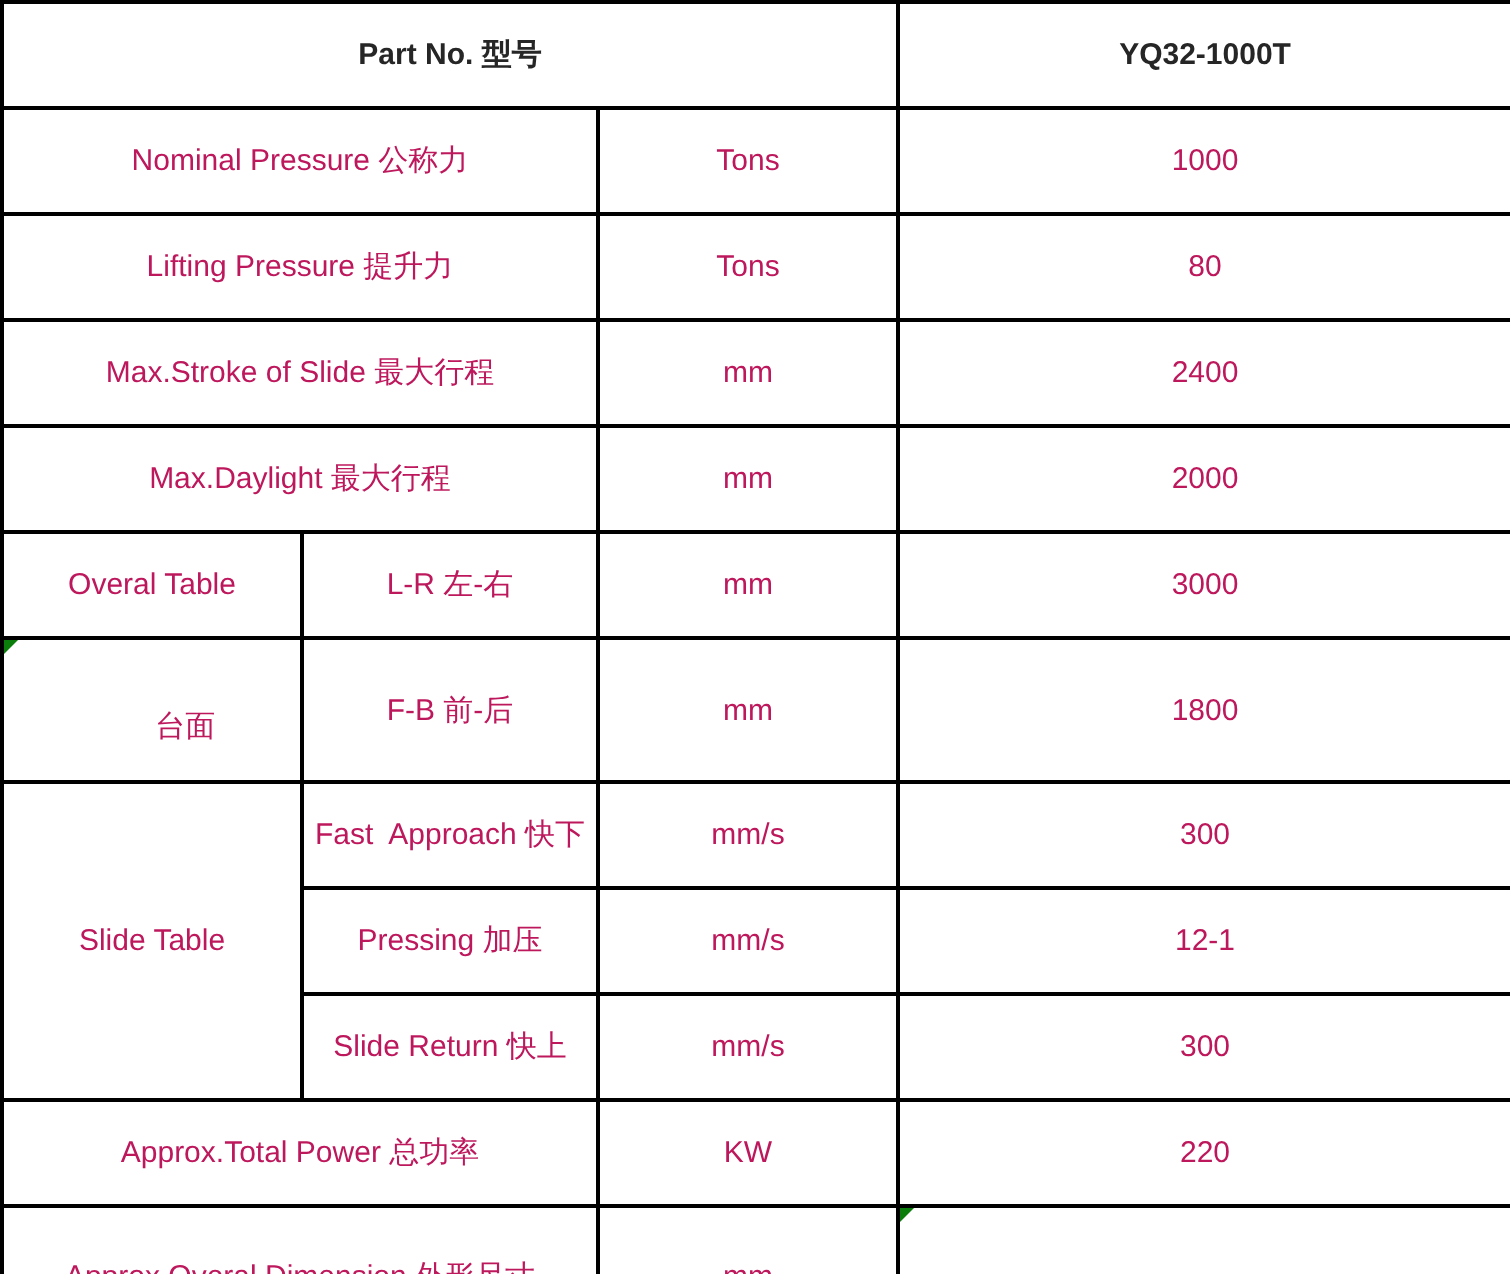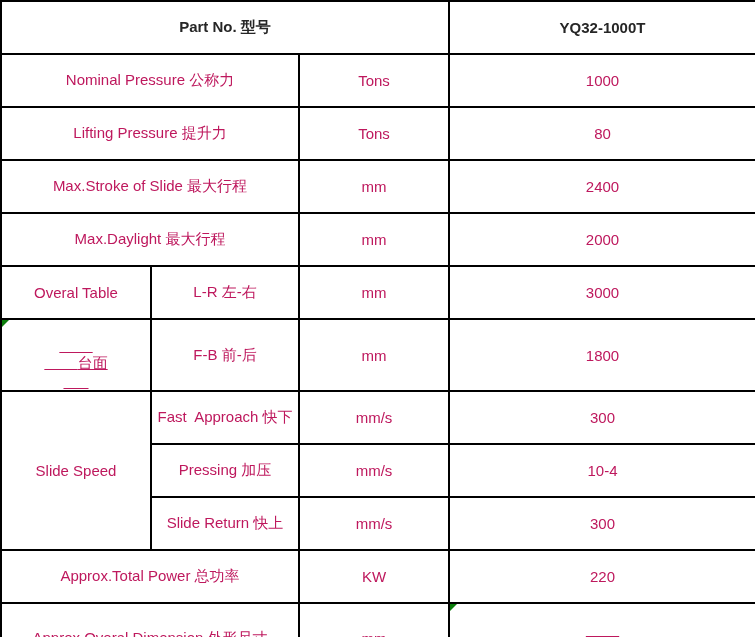--- a/index.html
+++ b/index.html
@@ -30,21 +30,21 @@
     padding: 0 4px;
     box-sizing: border-box;
     background: #ffffff;
   }
   table.spec th {
     font-weight: 700;
     color: #262626;
     margin-top: 16px;
   }
   table.spec tr { height: 53px; }
-  td.rel { position: relative; text-decoration: underline; }
+  td.rel { position: relative; }
   .flag {
     position: absolute;
     top: 0;
     left: 0;
     width: 0;
     height: 0;
     border-top: 7px solid #0b7d0b;
     border-right: 7px solid transparent;
   }
 </style>
@@ -101,30 +101,30 @@
       <td class="rel">
         <span class="flag"></span>
         <span>台面</span>
       </td>
       <td>F-B 前-后</td>
       <td>mm</td>
       <td>1800</td>
     </tr>
 
     <tr>
-      <td rowspan="3">Slide Speed</td>
+      <td rowspan="3">Slide Table</td>
       <td>Fast  Approach 快下</td>
       <td>mm/s</td>
       <td>300</td>
     </tr>
 
     <tr>
       <td>Pressing 加压</td>
       <td>mm/s</td>
-      <td>10-4</td>
+      <td>12-1</td>
     </tr>
 
     <tr>
       <td>Slide Return 快上</td>
       <td>mm/s</td>
       <td>300</td>
     </tr>
 
     <tr>
       <td colspan="2">Approx.Total Power 总功率</td>

